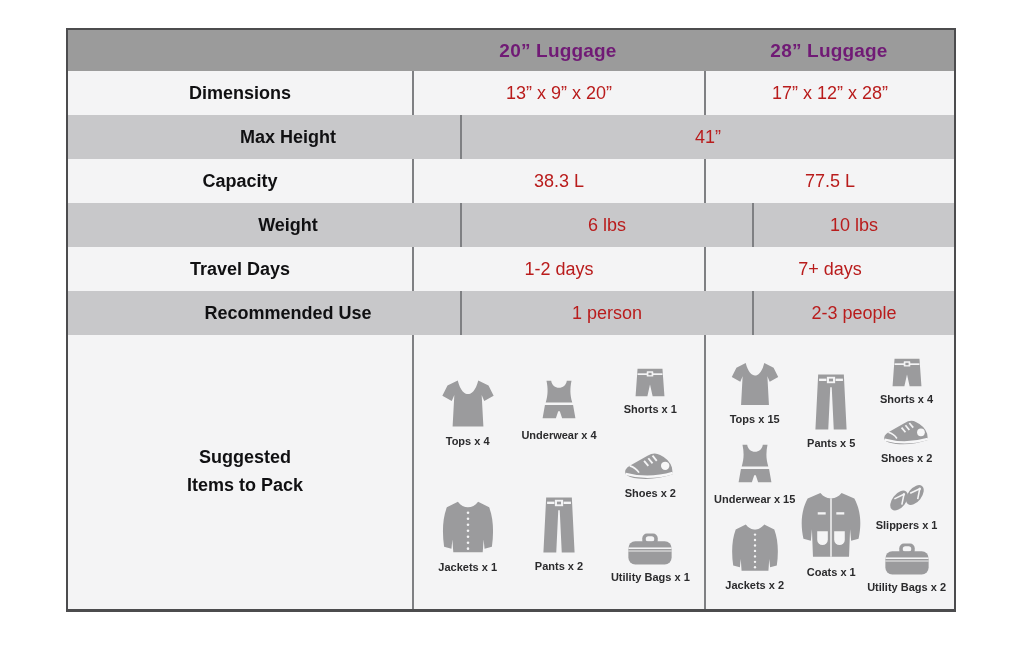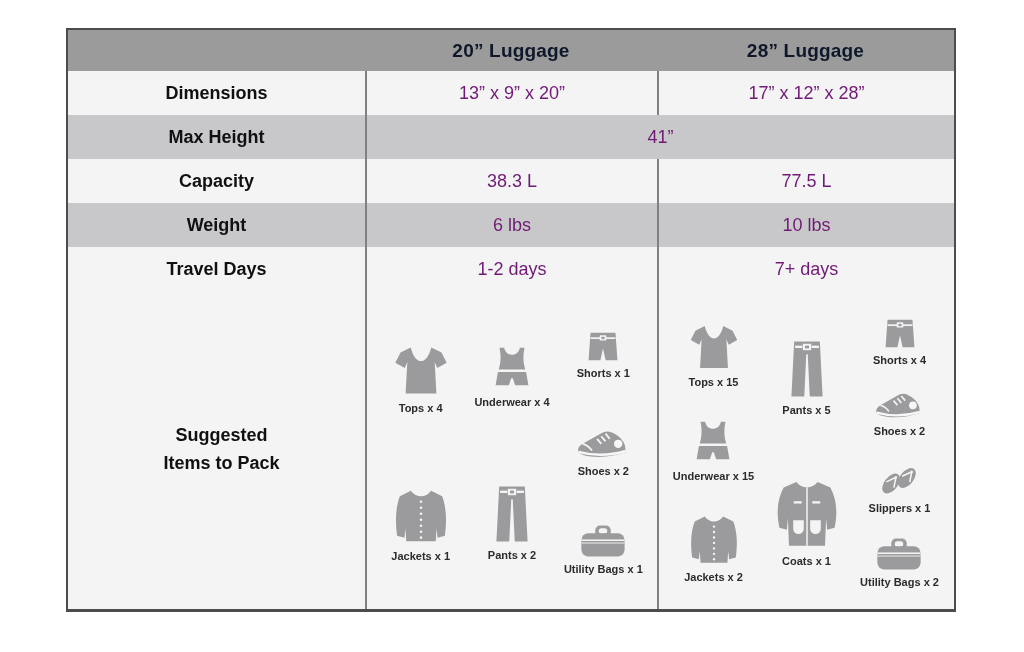--- a/index.html
+++ b/index.html
@@ -10,33 +10,33 @@
   }
   .tbl{
     position:absolute;left:66px;top:28px;width:890px;height:584px;
     border:2px solid #4c4c4e;border-bottom-width:3px;box-sizing:border-box;
     display:flex;flex-direction:column;background:#f4f4f5;
   }
   .row{display:flex;height:44px;flex:0 0 auto;}
   .row.header{height:41px;background:#9b9b9b;}
   .row.items{flex:1 1 auto;height:auto;}
   .light{background:#f4f4f5;}
-  .dark{background:#c8c8ca;}
+  .dark{background:#c8c8ca;padding-left:48px;}
   .cell{
     box-sizing:border-box;display:flex;align-items:center;justify-content:center;
     overflow:hidden;
   }
-  .c0{width:297px;}
+  .c0{width:344px;}
   .c1{width:292px;}
   .c2{flex:1;}
   .row:not(.header) .c1,
   .row:not(.header) .c2{border-left:2px solid #7f8083;}
-  .hdr{font-weight:bold;font-size:19px;color:#0f172a;letter-spacing:.2px;}
+  .hdr{font-weight:bold;font-size:19px;color:#701a75;letter-spacing:.2px;}
   .lbl{font-weight:bold;font-size:18px;color:#101012;}
-  .val{font-size:18px;font-weight:400;color:#701a75;}
+  .val{font-size:18px;font-weight:400;color:#b91c1c;}
   .items-lbl{flex-direction:column;line-height:1.55;padding-left:10px;}
   .icell{padding:14px 8px 8px 8px;align-items:stretch;justify-content:space-between;}
   .icol{flex:1;display:flex;flex-direction:column;justify-content:space-around;align-items:center;padding:2px 0;text-align:right;}
   .item{display:flex;flex-direction:column;align-items:center;}
   .ilabel{margin-top:5px;font-size:11px;font-weight:bold;color:#2b2b2d;white-space:nowrap;}
   .ic{fill:#9b9b9d;display:block;}
   
   .ic-tops{width:58px;height:53px;}
   .ic-underwear{width:50px;height:46px;}
   .ic-shorts{width:42px;height:31px;}
@@ -153,20 +153,25 @@
   <div class="row dark">
     <div class="cell c0 lbl">Weight</div>
     <div class="cell c1 val">6 lbs</div>
     <div class="cell c2 val">10 lbs</div>
   </div>
   <div class="row light">
     <div class="cell c0 lbl">Travel Days</div>
     <div class="cell c1 val">1-2 days</div>
     <div class="cell c2 val">7+ days</div>
   </div>
+  <div class="row dark">
+    <div class="cell c0 lbl">Recommended Use</div>
+    <div class="cell c1 val">1 person</div>
+    <div class="cell c2 val">2-3 people</div>
+  </div>
 
   <div class="row light items">
     <div class="cell c0 lbl items-lbl">
       <div>Suggested</div>
       <div>Items to Pack</div>
     </div>
 
     <div class="cell c1 icell">
       <div class="icol">
         <div class="item">

